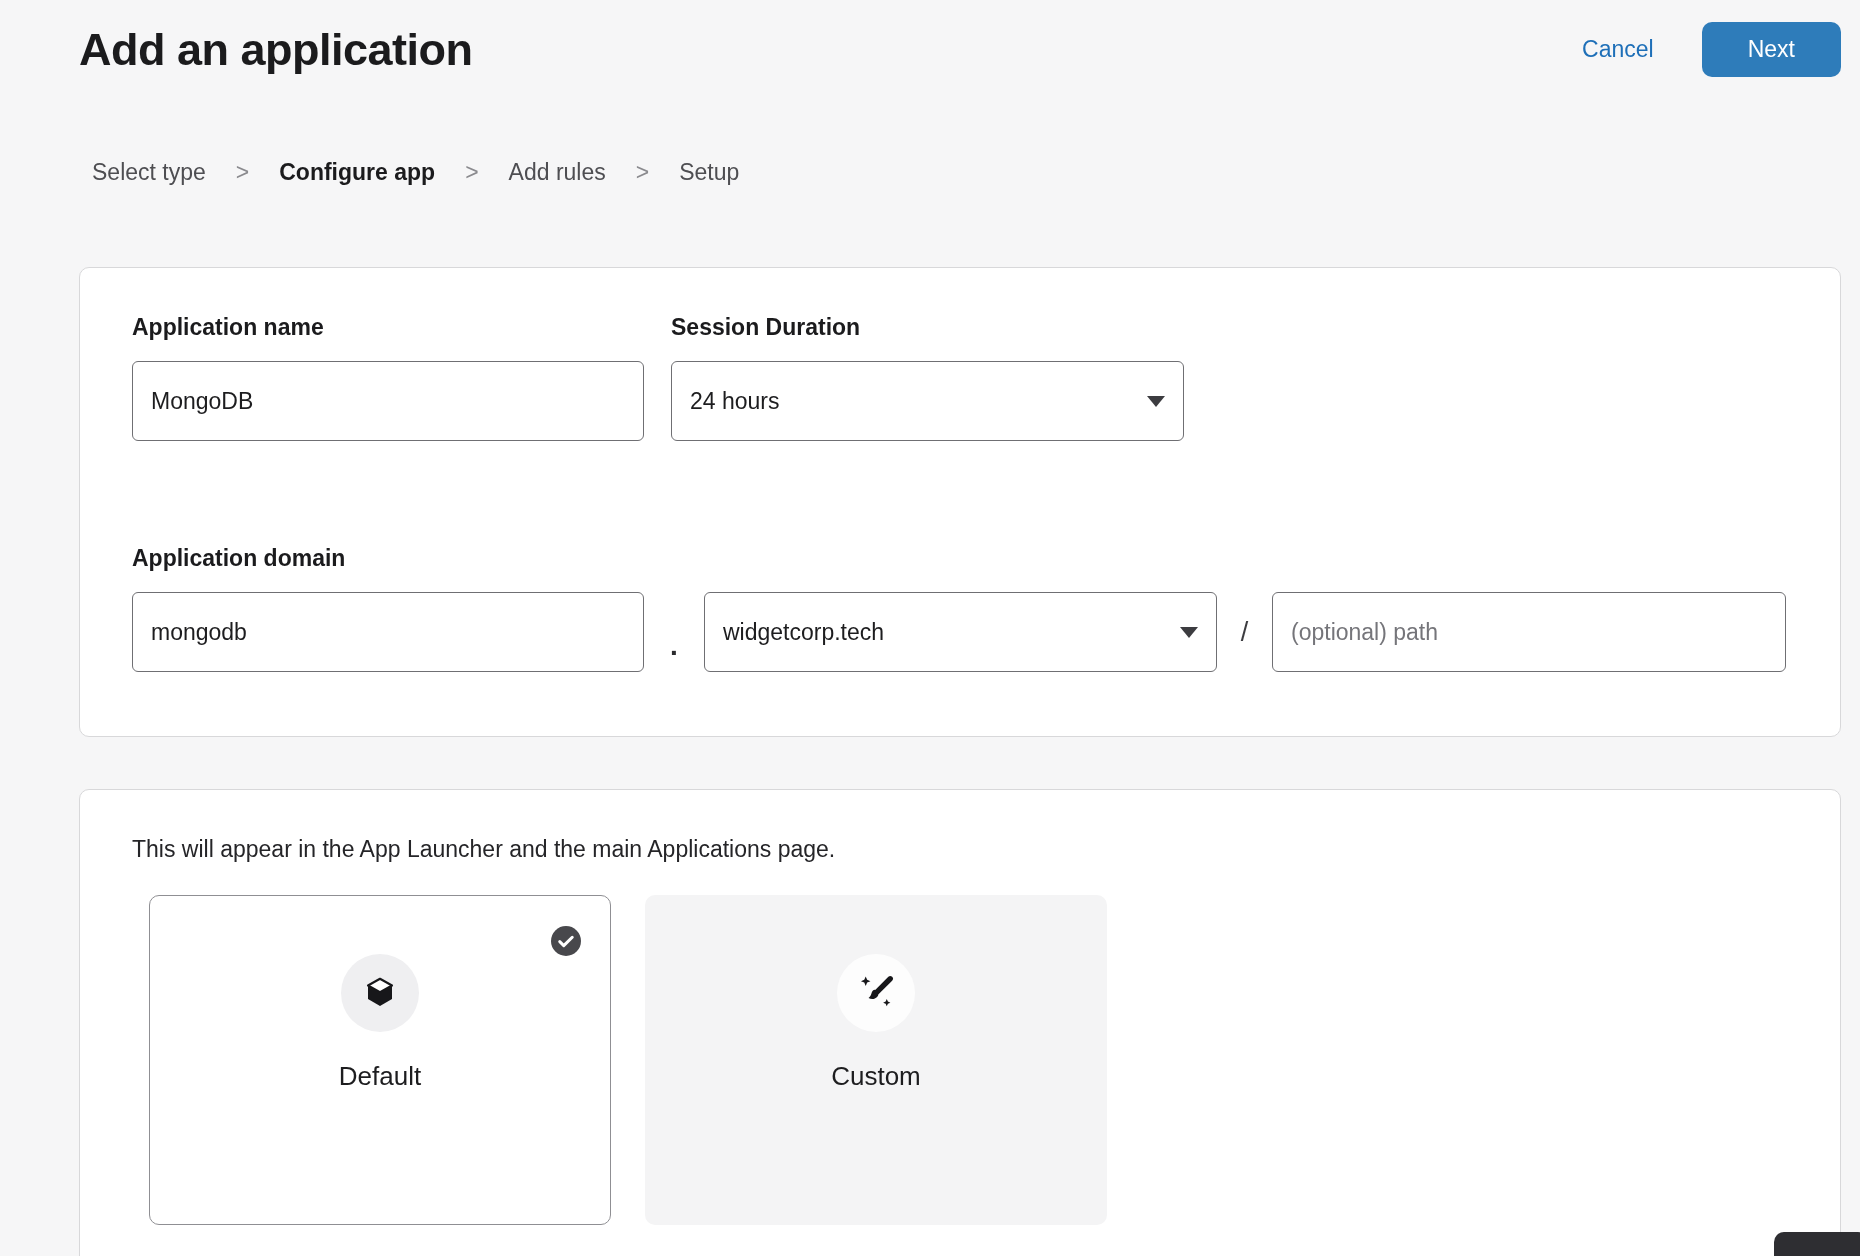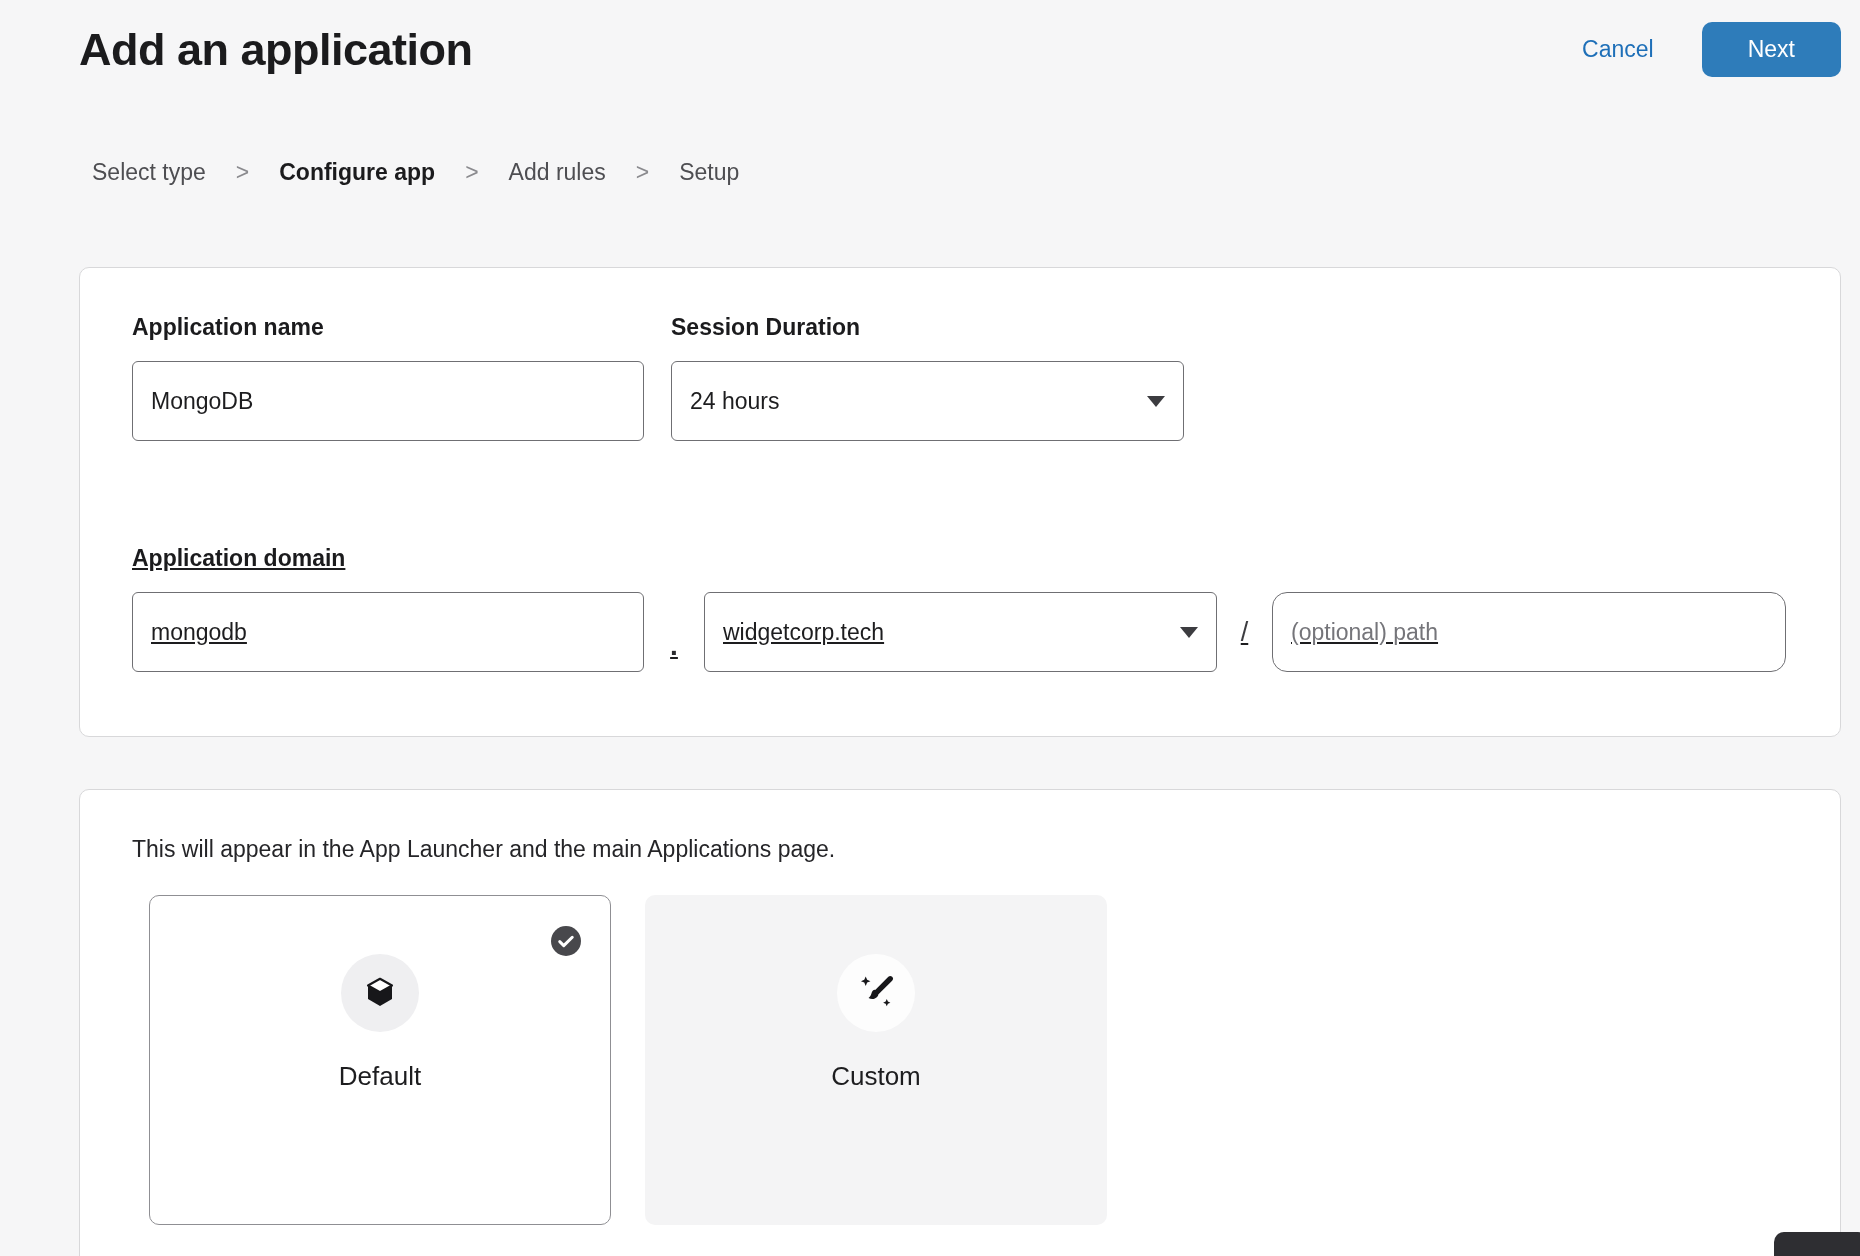--- a/index.html
+++ b/index.html
@@ -63,23 +63,23 @@
     cursor: pointer;
   }
   .caret {
     width: 0; height: 0;
     border-left: 9px solid transparent; border-right: 9px solid transparent;
     border-top: 11px solid #3c3c40;
     margin-left: 12px; flex: 0 0 auto;
   }
   .w512 { width: 512px; flex: 0 0 512px; }
   .w513 { width: 513px; flex: 0 0 513px; }
-  .w514 { width: 514px; flex: 0 0 514px; border-radius: 15px; }
-
-  .domain-group { margin-top: 104px; text-decoration: underline; }
+  .w514 { width: 514px; flex: 0 0 514px; }
+
+  .domain-group { margin-top: 104px; }
   .domain-row { display: flex; align-items: center; }
   .dot-sep {
     width: 60px; text-align: center; font-size: 28px; font-weight: 700; color: #2b2b2e;
     align-self: flex-end; padding-bottom: 10px;
   }
   .slash-sep { width: 55px; text-align: center; font-size: 27px; color: #3c3c40; }
 
   
   .logo-desc { font-size: 23px; margin: 0 0 32px 0; color: #252528; }
   .logo-options { display: flex; gap: 34px; margin-left: 17px; }

